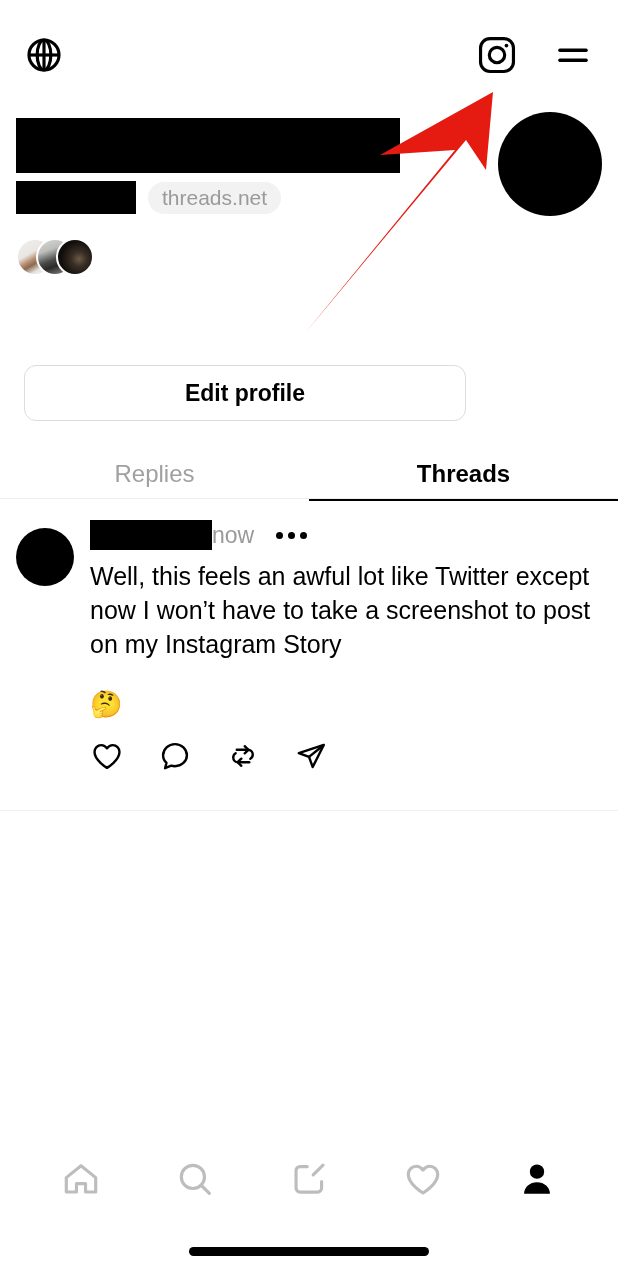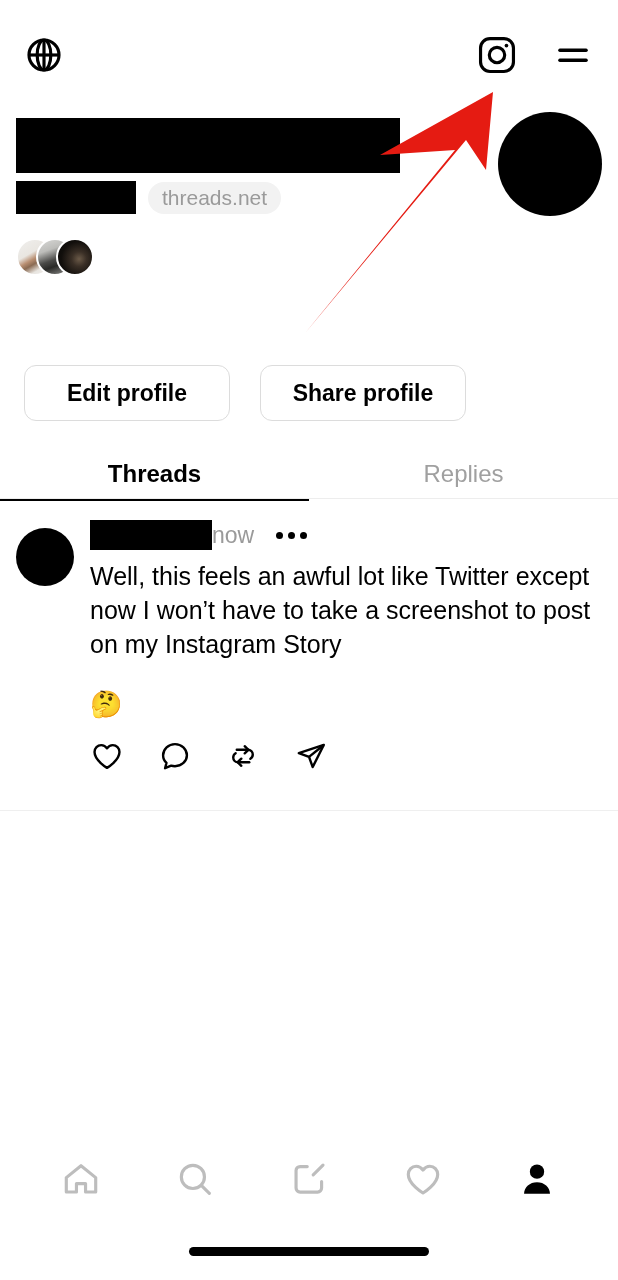--- a/index.html
+++ b/index.html
@@ -164,26 +164,25 @@
           </div>
         </div>
       </div>
 
       <div class="avatar-lg"></div>
     </div>
   </div>
 
   <div class="actions">
     <button class="btn">Edit profile</button>
-    <button class="btn">Share profile</button>
   </div>
 
   <div class="tabs">
+    <div class="tab inactive">Replies</div>
     <div class="tab active">Threads</div>
-    <div class="tab inactive">Replies</div>
   </div>
   <div class="tabs-rule"></div>
 
   <div class="post">
     <div class="post-row">
       <div class="avatar-sm"></div>
       <div class="post-body">
 
         <div class="post-head">
           <div class="redact redact-postname"></div>

